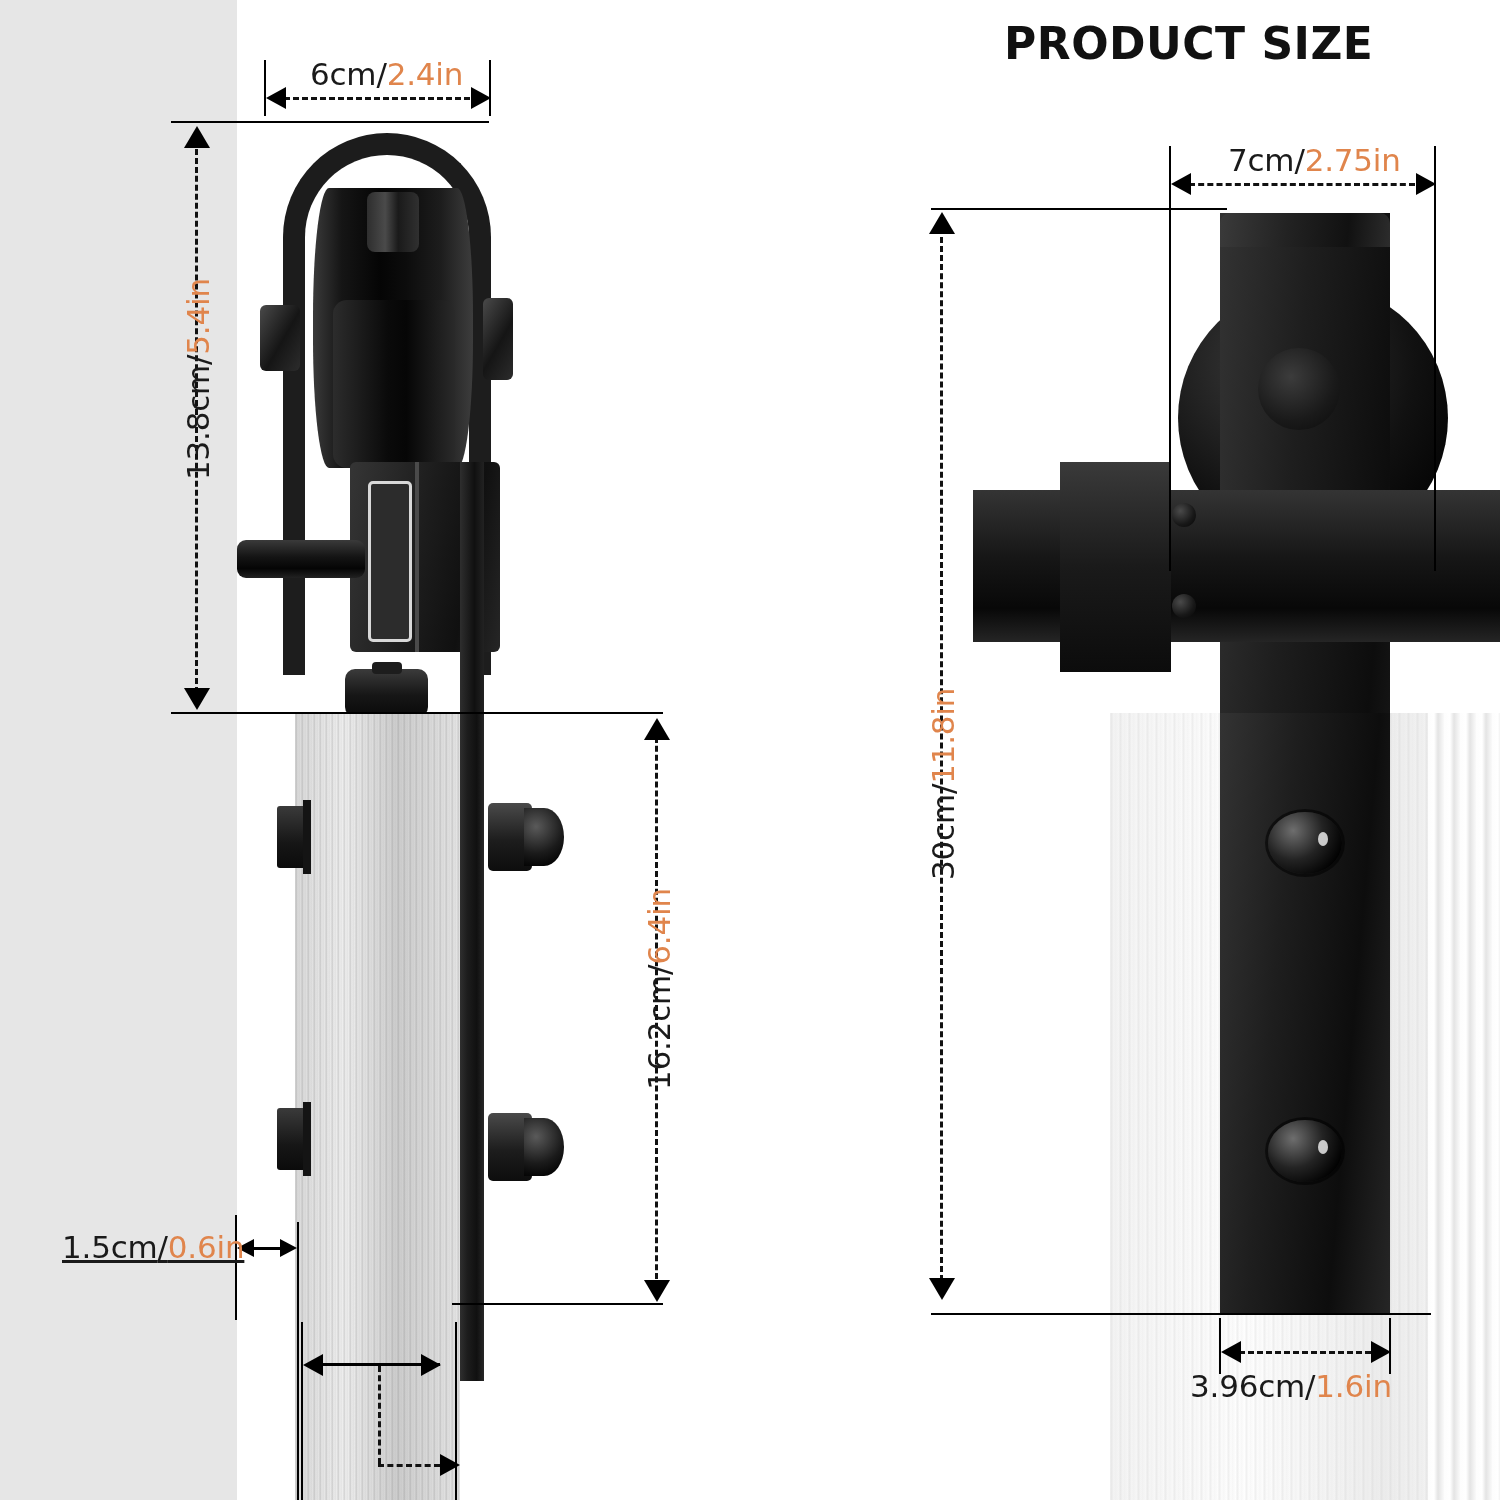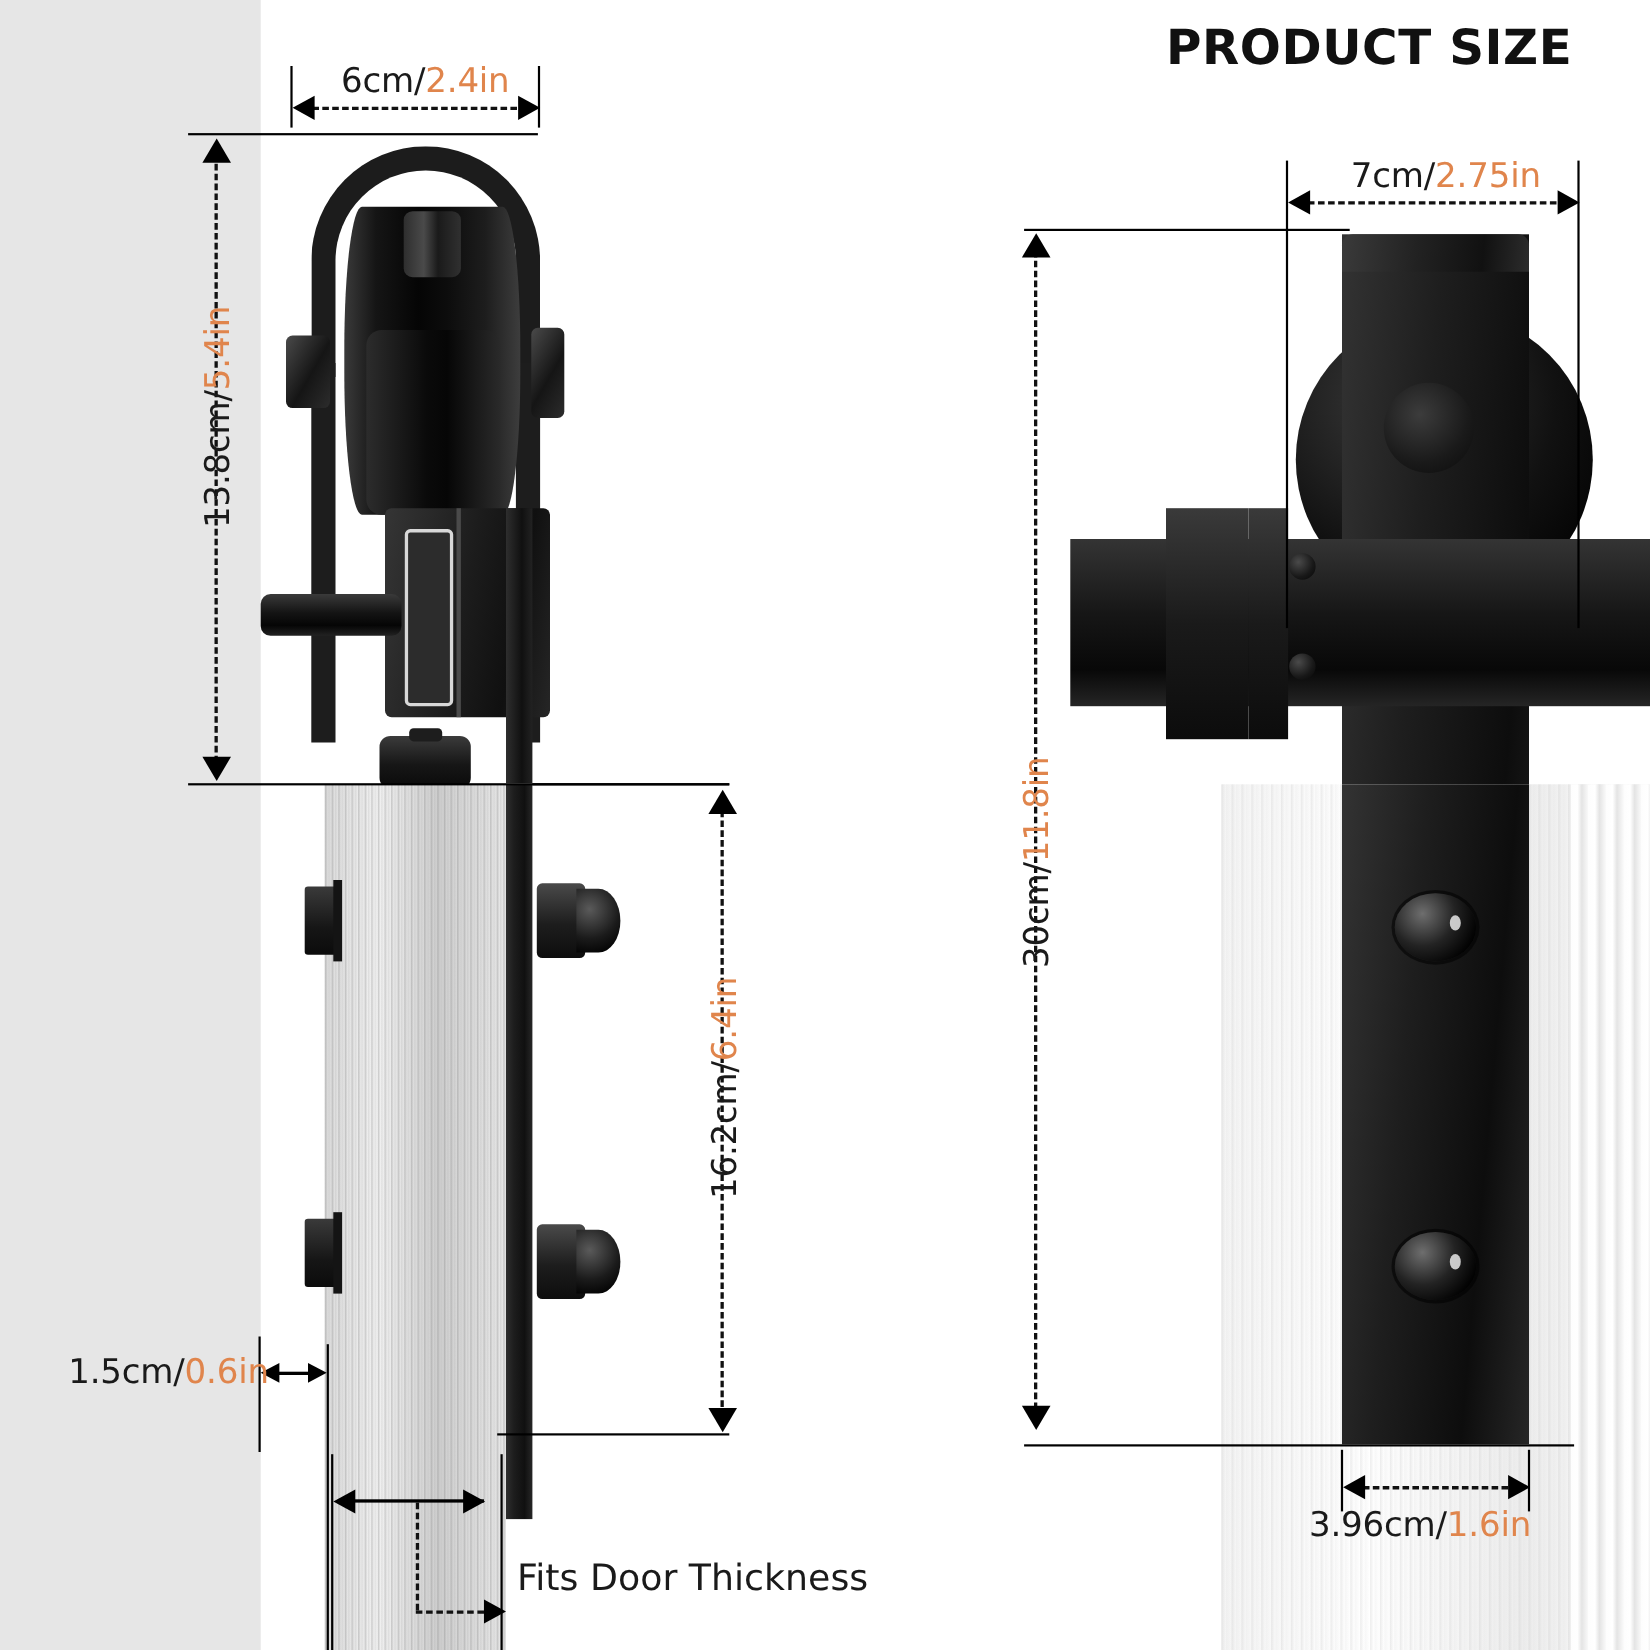--- a/index.html
+++ b/index.html
@@ -184,21 +184,21 @@
     position:absolute;
     border-radius:50%;
     background:radial-gradient(circle at 35% 33%,#4a4a4a,#181818 60%,#050505);
   }
 </style>
 </head>
 <body>
 
 <div id="stage">
 
-  <div class="title" style="left:1060px;top:18px;">PRODUCT SIZE</div>
+  <div class="title" style="left:1004px;top:18px;">PRODUCT SIZE</div>
 
   <div class="abs wall" style="left:0;top:0;width:237px;height:1500px;"></div>
 
   <div class="bracket-u" style="left:283px;top:133px;width:208px;height:210px;"></div>
   <div class="bracket-leg" style="left:283px;top:330px;width:22px;height:345px;"></div>
   <div class="bracket-leg" style="left:469px;top:330px;width:22px;height:345px;"></div>
 
   <div class="wheel-outer" style="left:313px;top:188px;width:160px;height:280px;"></div>
   <div class="wheel-groove" style="left:367px;top:192px;width:52px;height:60px;"></div>
   <div class="abs" style="left:333px;top:300px;width:122px;height:168px;border-radius:14px;
@@ -257,35 +257,34 @@
   <div class="ar ar-d" style="left:644px;top:1280px;"></div>
   <div class="dim vert" style="left:641px;top:1090px;transform:rotate(-90deg);">
     <span>16.2cm</span><span>/</span><span class="in">6.4in</span>
   </div>
 
   <div class="abs vline" style="left:235px;top:1215px;height:105px;"></div>
   <div class="abs vline" style="left:297px;top:1222px;height:278px;"></div>
   <div class="abs hline" style="left:246px;top:1247px;width:44px;height:3px;"></div>
   <div class="ar ar-sm-l" style="left:237px;top:1239px;"></div>
   <div class="ar ar-sm-r" style="left:280px;top:1239px;"></div>
-  <div class="dim" style="left:62px;top:1229px;">
+  <div class="dim" style="left:62px;top:1229px;text-decoration:underline;">
     <span>1.5cm</span><span>/</span><span class="in">0.6in</span>
   </div>
 
   <div class="abs vline" style="left:301px;top:1322px;height:178px;"></div>
   <div class="abs vline" style="left:455px;top:1322px;height:178px;"></div>
   <div class="abs hline" style="left:320px;top:1363px;width:120px;height:3px;"></div>
   <div class="ar ar-l" style="left:303px;top:1354px;"></div>
   <div class="ar ar-r" style="left:421px;top:1354px;"></div>
 
   <div class="abs dashv" style="left:378px;top:1366px;height:98px;"></div>
   <div class="abs dashh" style="left:378px;top:1464px;width:62px;"></div>
   <div class="ar ar-r" style="left:440px;top:1454px;"></div>
   <div class="note" style="left:470px;top:1414px;">
-    <div>Fits Door Thickness</div>
   </div>
 
   <div class="hanger-wheel" style="left:1178px;top:283px;width:270px;height:270px;"></div>
 
   <div class="hanger-strap" style="left:1220px;top:213px;width:170px;height:1100px;"></div>
   <div class="abs" style="left:1220px;top:213px;width:170px;height:34px;border-radius:10px 10px 0 0;
               background:linear-gradient(95deg,#3a3a3a,#222 40%,#111 75%,#2c2c2c);"></div>
   <div class="hanger-cap" style="left:1258px;top:348px;width:82px;height:82px;"></div>
 
   <div class="track-rail" style="left:973px;top:490px;width:527px;height:152px;"></div>

